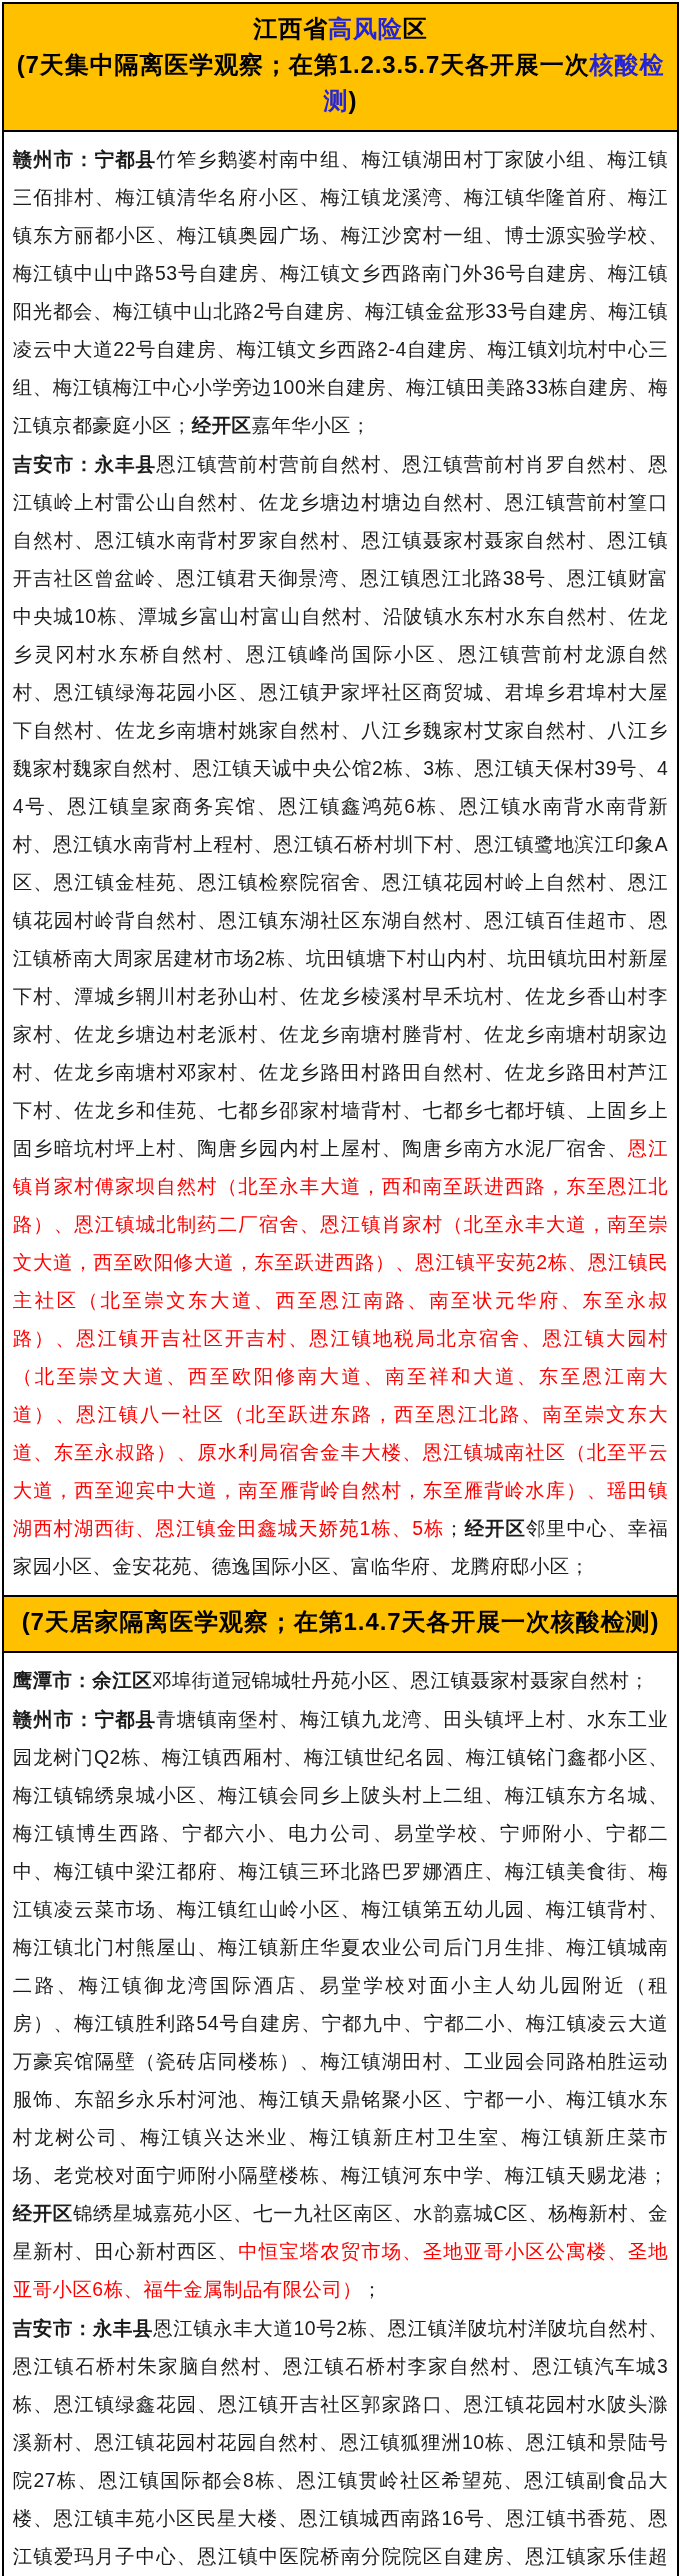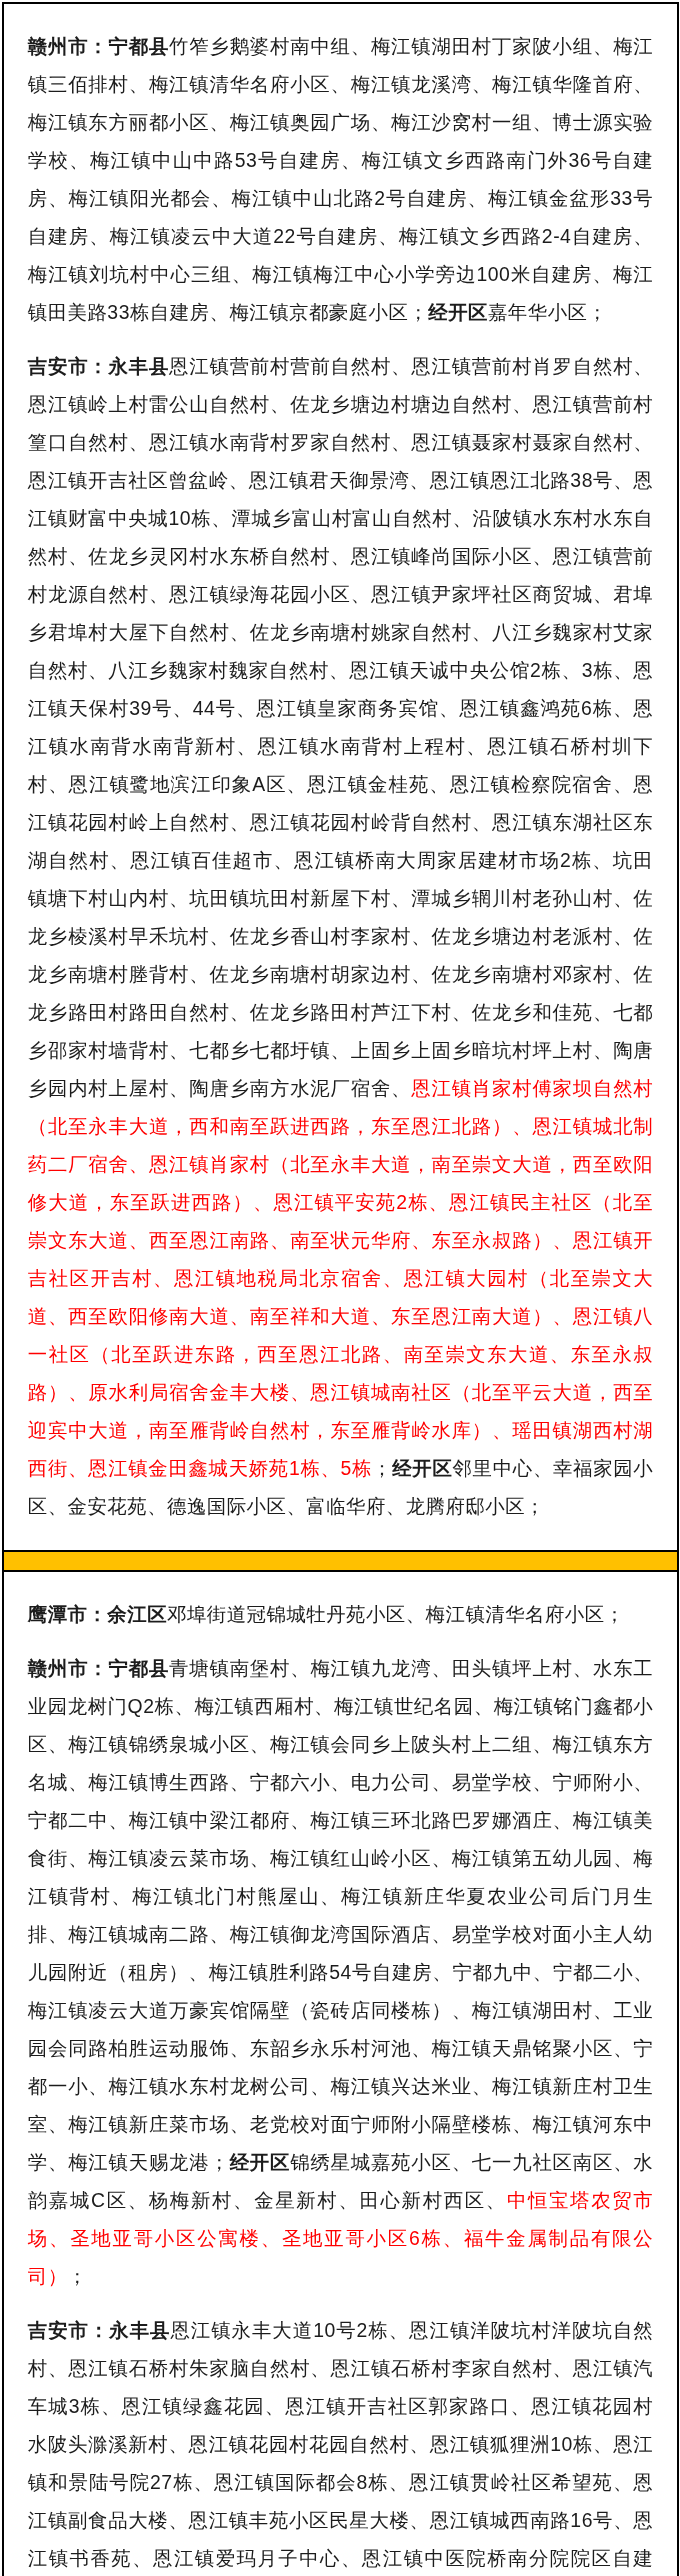--- a/index.html
+++ b/index.html
@@ -32,34 +32,39 @@
   .body{
     background:#fff;
     padding:7.2px 8px 9px 8px;
     font-size:19.4px;
     line-height:38px;
     text-align:justify;
     text-justify:inter-character;
     letter-spacing:0.5px;
     word-break:break-all;
   }
-  .para{margin:16px;}
+  .para{margin:1px;}
   .para .b{font-weight:bold;}
 </style>
 </head>
 <body>
 
 <div class="page">
   <div class="risk-table">
+      <div class="row header" style="background: var(--yellow);">
+        <div class="hline"><span>江西省</span><span style="color: var(--blue);">高风险</span><span>区</span></div>
+        <div class="hline"><span>(7天集中隔离医学观察；在第1.2.3.5.7天各开展一次</span><span style="color: var(--blue);">核酸检测</span><span>)</span></div>
+      </div>
       <div class="row body">
         <div class="para"><span class="b">赣州市：宁都县</span><span>竹笮乡鹅婆村南中组、梅江镇湖田村丁家陂小组、梅江镇三佰排村、梅江镇清华名府小区、梅江镇龙溪湾、梅江镇华隆首府、梅江镇东方丽都小区、梅江镇奥园广场、梅江沙窝村一组、博士源实验学校、梅江镇中山中路53号自建房、梅江镇文乡西路南门外36号自建房、梅江镇阳光都会、梅江镇中山北路2号自建房、梅江镇金盆形33号自建房、梅江镇凌云中大道22号自建房、梅江镇文乡西路2-4自建房、梅江镇刘坑村中心三组、梅江镇梅江中心小学旁边100米自建房、梅江镇田美路33栋自建房、梅江镇京都豪庭小区；</span><span class="b">经开区</span><span>嘉年华小区；</span></div>
         <div class="para"><span class="b">吉安市：永丰县</span><span>恩江镇营前村营前自然村、恩江镇营前村肖罗自然村、恩江镇岭上村雷公山自然村、佐龙乡塘边村塘边自然村、恩江镇营前村篁口自然村、恩江镇水南背村罗家自然村、恩江镇聂家村聂家自然村、恩江镇开吉社区曾盆岭、恩江镇君天御景湾、恩江镇恩江北路38号、恩江镇财富中央城10栋、潭城乡富山村富山自然村、沿陂镇水东村水东自然村、佐龙乡灵冈村水东桥自然村、恩江镇峰尚国际小区、恩江镇营前村龙源自然村、恩江镇绿海花园小区、恩江镇尹家坪社区商贸城、君埠乡君埠村大屋下自然村、佐龙乡南塘村姚家自然村、八江乡魏家村艾家自然村、八江乡魏家村魏家自然村、恩江镇天诚中央公馆2栋、3栋、恩江镇天保村39号、44号、恩江镇皇家商务宾馆、恩江镇鑫鸿苑6栋、恩江镇水南背水南背新村、恩江镇水南背村上程村、恩江镇石桥村圳下村、恩江镇鹭地滨江印象A区、恩江镇金桂苑、恩江镇检察院宿舍、恩江镇花园村岭上自然村、恩江镇花园村岭背自然村、恩江镇东湖社区东湖自然村、恩江镇百佳超市、恩江镇桥南大周家居建材市场2栋、坑田镇塘下村山内村、坑田镇坑田村新屋下村、潭城乡辋川村老孙山村、佐龙乡棱溪村早禾坑村、佐龙乡香山村李家村、佐龙乡塘边村老派村、佐龙乡南塘村塍背村、佐龙乡南塘村胡家边村、佐龙乡南塘村邓家村、佐龙乡路田村路田自然村、佐龙乡路田村芦江下村、佐龙乡和佳苑、七都乡邵家村墙背村、七都乡七都圩镇、上固乡上固乡暗坑村坪上村、陶唐乡园内村上屋村、陶唐乡南方水泥厂宿舍、</span><span style="color: var(--red);">恩江镇肖家村傅家坝自然村（北至永丰大道，西和南至跃进西路，东至恩江北路）、恩江镇城北制药二厂宿舍、恩江镇肖家村（北至永丰大道，南至崇文大道，西至欧阳修大道，东至跃进西路）、恩江镇平安苑2栋、恩江镇民主社区（北至崇文东大道、西至恩江南路、南至状元华府、东至永叔路）、恩江镇开吉社区开吉村、恩江镇地税局北京宿舍、恩江镇大园村（北至崇文大道、西至欧阳修南大道、南至祥和大道、东至恩江南大道）、恩江镇八一社区（北至跃进东路，西至恩江北路、南至崇文东大道、东至永叔路）、原水利局宿舍金丰大楼、恩江镇城南社区（北至平云大道，西至迎宾中大道，南至雁背岭自然村，东至雁背岭水库）、瑶田镇湖西村湖西街、恩江镇金田鑫城天娇苑1栋、5栋</span><span>；</span><span class="b">经开区</span><span>邻里中心、幸福家园小区、金安花苑、德逸国际小区、富临华府、龙腾府邸小区；</span></div>
       </div>
       <div class="row header" style="background: var(--yellow);">
+        <div class="hline"><span>(7天居家隔离医学观察；在第1.4.7天各开展一次核酸检测)</span></div>
       </div>
       <div class="row body">
-        <div class="para"><span class="b">鹰潭市：余江区</span><span>邓埠街道冠锦城牡丹苑小区、梅江镇清华名府小区；</span></div>
+        <div class="para"><span class="b">鹰潭市：余江区</span><span>邓埠街道冠锦城牡丹苑小区、恩江镇聂家村聂家自然村；</span></div>
         <div class="para"><span class="b">赣州市：宁都县</span><span>青塘镇南堡村、梅江镇九龙湾、田头镇坪上村、水东工业园龙树门Q2栋、梅江镇西厢村、梅江镇世纪名园、梅江镇铭门鑫都小区、梅江镇锦绣泉城小区、梅江镇会同乡上陂头村上二组、梅江镇东方名城、梅江镇博生西路、宁都六小、电力公司、易堂学校、宁师附小、宁都二中、梅江镇中梁江都府、梅江镇三环北路巴罗娜酒庄、梅江镇美食街、梅江镇凌云菜市场、梅江镇红山岭小区、梅江镇第五幼儿园、梅江镇背村、梅江镇北门村熊屋山、梅江镇新庄华夏农业公司后门月生排、梅江镇城南二路、梅江镇御龙湾国际酒店、易堂学校对面小主人幼儿园附近（租房）、梅江镇胜利路54号自建房、宁都九中、宁都二小、梅江镇凌云大道万豪宾馆隔壁（瓷砖店同楼栋）、梅江镇湖田村、工业园会同路柏胜运动服饰、东韶乡永乐村河池、梅江镇天鼎铭聚小区、宁都一小、梅江镇水东村龙树公司、梅江镇兴达米业、梅江镇新庄村卫生室、梅江镇新庄菜市场、老党校对面宁师附小隔壁楼栋、梅江镇河东中学、梅江镇天赐龙港；</span><span class="b">经开区</span><span>锦绣星城嘉苑小区、七一九社区南区、水韵嘉城C区、杨梅新村、金星新村、田心新村西区、</span><span style="color: var(--red);">中恒宝塔农贸市场、圣地亚哥小区公寓楼、圣地亚哥小区6栋、福牛金属制品有限公司）</span><span>；</span></div>
         <div class="para"><span class="b">吉安市：永丰县</span><span>恩江镇永丰大道10号2栋、恩江镇洋陂坑村洋陂坑自然村、恩江镇石桥村朱家脑自然村、恩江镇石桥村李家自然村、恩江镇汽车城3栋、恩江镇绿鑫花园、恩江镇开吉社区郭家路口、恩江镇花园村水陂头滁溪新村、恩江镇花园村花园自然村、恩江镇狐狸洲10栋、恩江镇和景陆号院27栋、恩江镇国际都会8栋、恩江镇贯岭社区希望苑、恩江镇副食品大楼、恩江镇丰苑小区民星大楼、恩江镇城西南路16号、恩江镇书香苑、恩江镇爱玛月子中心、恩江镇中医院桥南分院院区自建房、恩江镇家乐佳超市附近的公租房、恩江镇花园村白鹇洲自然村、坑田镇罗珠村峡山自然村、潭城乡鸭田村肖家自然村、藤田镇藤顺社区街上组、沿陂镇沿陂街、瑶田镇梅坑村金山坪自然村、佐龙乡永吉花苑1栋、佐龙乡西塘村岭下自然村、佐龙乡坪下村丁家山自然村、佐龙乡南塘村洋界苑、佐龙乡南塘村南塘自然村、佐龙乡麻田村崩堪自然村、佐龙乡棱溪村洲上自然村、佐龙乡棱溪村棱溪自然村、永丰县人民医院、佐龙乡浪田村佬上自然村、恩江镇金峰苑小区、恩江镇岭上村漕下村、恩江镇安居小区、君埠乡君埠老街、潭城乡农贸市场、恩江镇永丰县妇幼保健院；</span></div>
       </div>
     </div>
 </div>
 
 
 </body></html>

